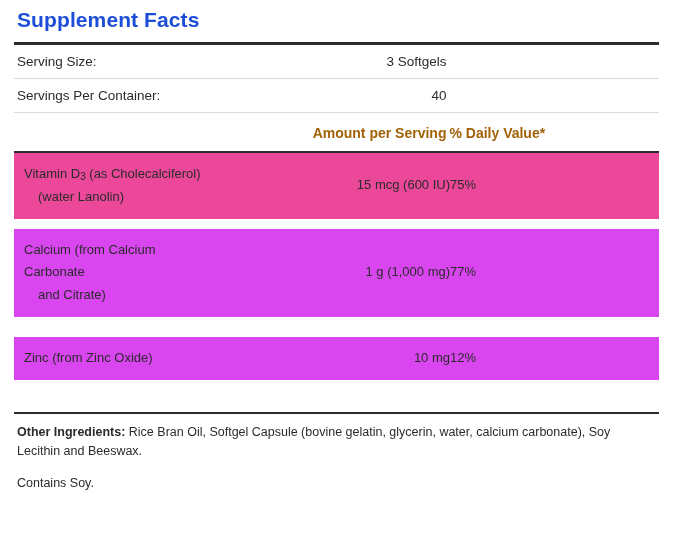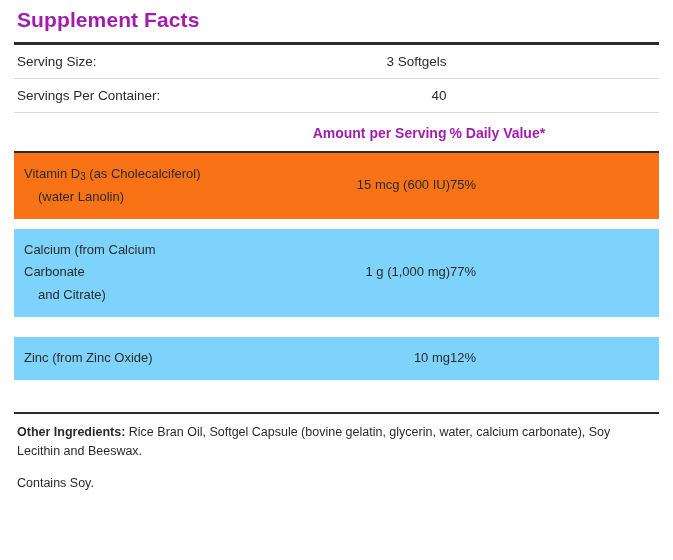--- a/index.html
+++ b/index.html
@@ -17,21 +17,21 @@
   .panel {
     width: 673px;
     height: 560px;
     box-sizing: border-box;
     padding: 0 14px;
     position: relative;
   }
   .title {
     font-size: 21px;
     font-weight: bold;
-    color: #a21caf;
+    color: #1d4ed8;
     padding: 8px 0 10px 3px;
     letter-spacing: 0.1px;
   }
   .rule-thick {
     border-top: 3px solid #2b2b2b;
   }
   .rule-medium {
     border-top: 2px solid #2b2b2b;
   }
   .rule-thin {
@@ -55,38 +55,38 @@
     padding: 9px 0 9px 3px;
     font-size: 13.5px;
   }
   .serving-row .label { font-weight: normal; color: #2b2b2b; }
   .serving-row .value { padding-left: 0; }
 
   .head-row td {
     padding: 12px 0 10px 3px;
     font-weight: bold;
     font-size: 14px;
-    color: #a21caf;
+    color: #a16207;
   }
 
   .nutrient-row td {
     padding: 10px 0 10px 10px;
     font-size: 13px;
     line-height: 1.75;
   }
   .nutrient-row td.amt,
   .nutrient-row td.dv {
     padding-left: 0;
     vertical-align: middle;
   }
   .nutrient-row.shaded {
-    background: #f97316;
+    background: #ec4899;
   }
   .nutrient-row.plain {
-    background: #7dd3fc;
+    background: #d946ef;
   }
   .nutrient-name .indent {
     display: block;
     padding-left: 14px;
   }
   .nutrient-name .line {
     display: block;
   }
   sub {
     font-size: 10px;

